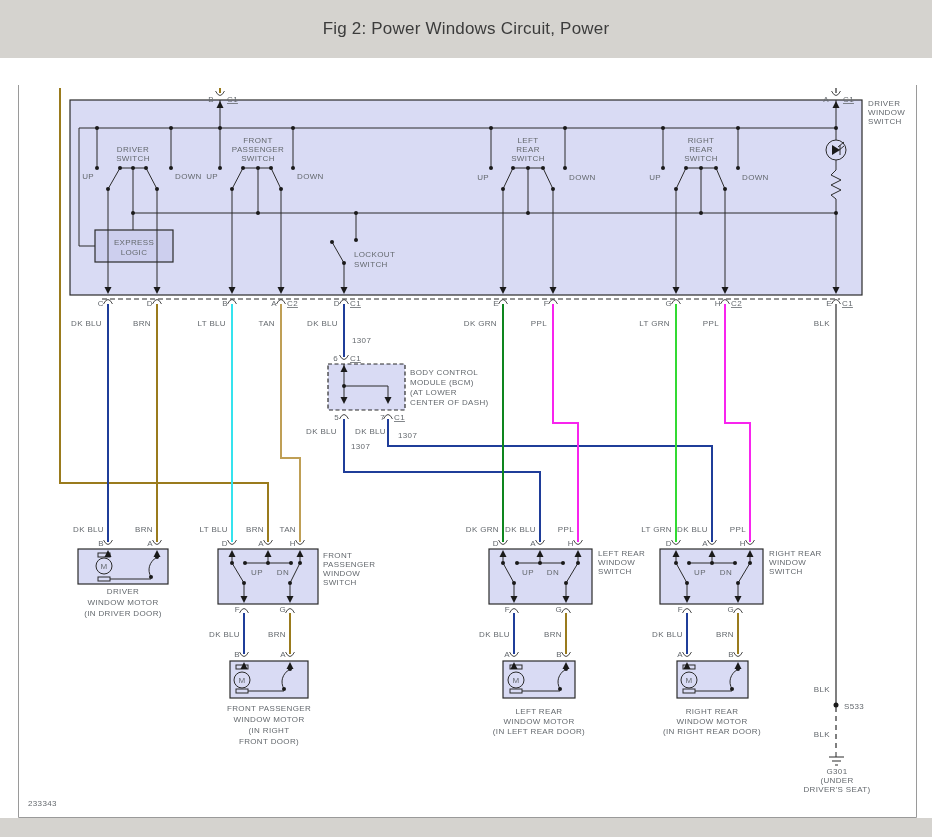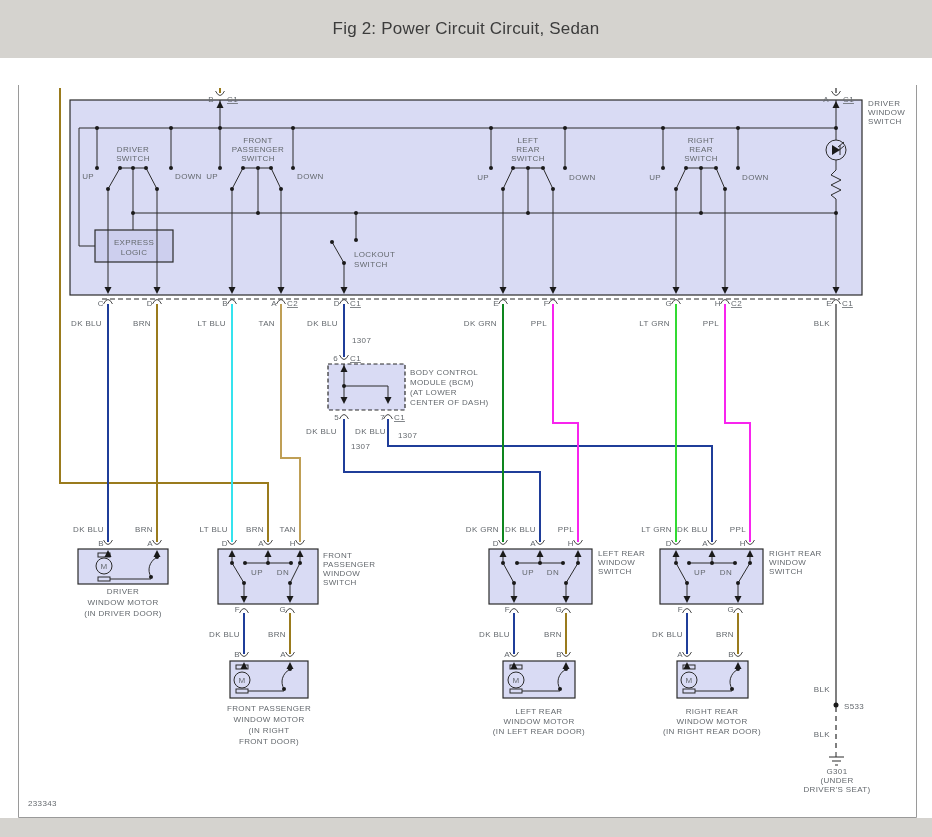--- a/index.html
+++ b/index.html
@@ -20,21 +20,21 @@
   .dash{stroke-dasharray:5 3;}
   .bcmdash{stroke-dasharray:4 2.5;}
   .cup{stroke:#4a4a4a;stroke-width:1;fill:none;}
   .wire{fill:none;stroke-width:2;}
   .wdash{stroke-dasharray:5 4;}
 </style>
 </head>
 <body>
 
 <div class="titlebar">
-  <span class="t">Fig 2: Power Circuit Circuit, Sedan</span>
+  <span class="t">Fig 2: Power Windows Circuit, Power</span>
 </div>
 <div class="bottomband"></div>
 
 <svg width="932" height="837" viewBox="0 0 932 837">
   <defs>
     <polygon id="au" points="-3.5,0 3.5,0 0,-7"></polygon>
     <polygon id="ad" points="-3.5,-7 3.5,-7 0,0"></polygon>
     <path id="cupd" class="cup" d="M-4.5 9 Q0 0 4.5 9"></path>
     <path id="cupu" class="cup" d="M-4.5 -9 Q0 0 4.5 -9"></path>
     <circle id="dot" r="2" fill="#1a1a1a"></circle>

